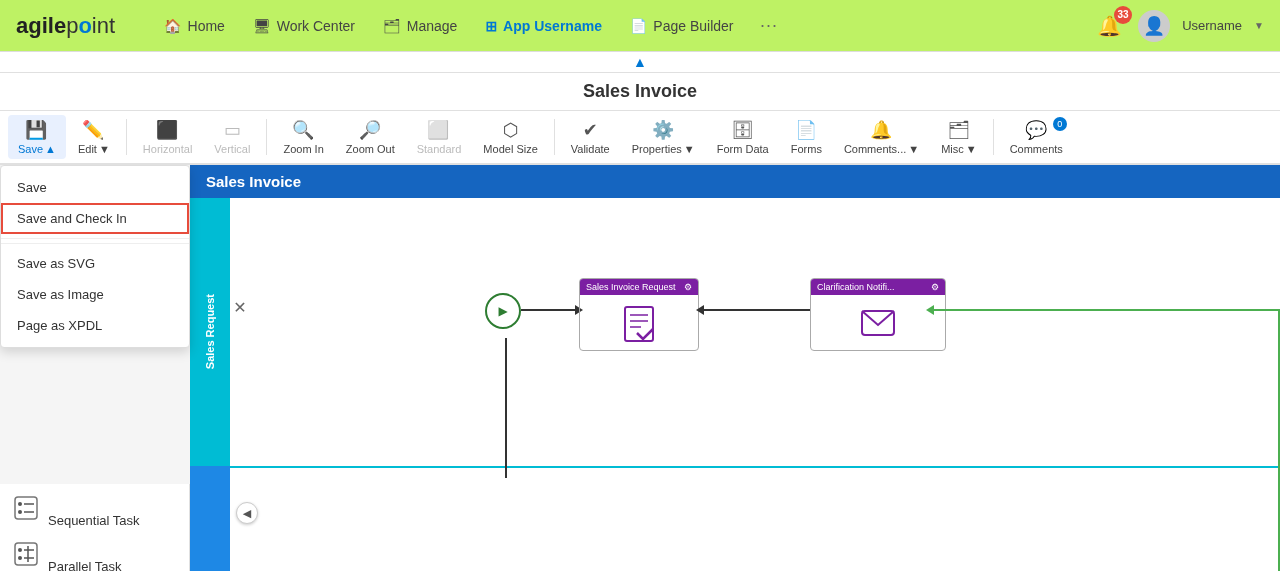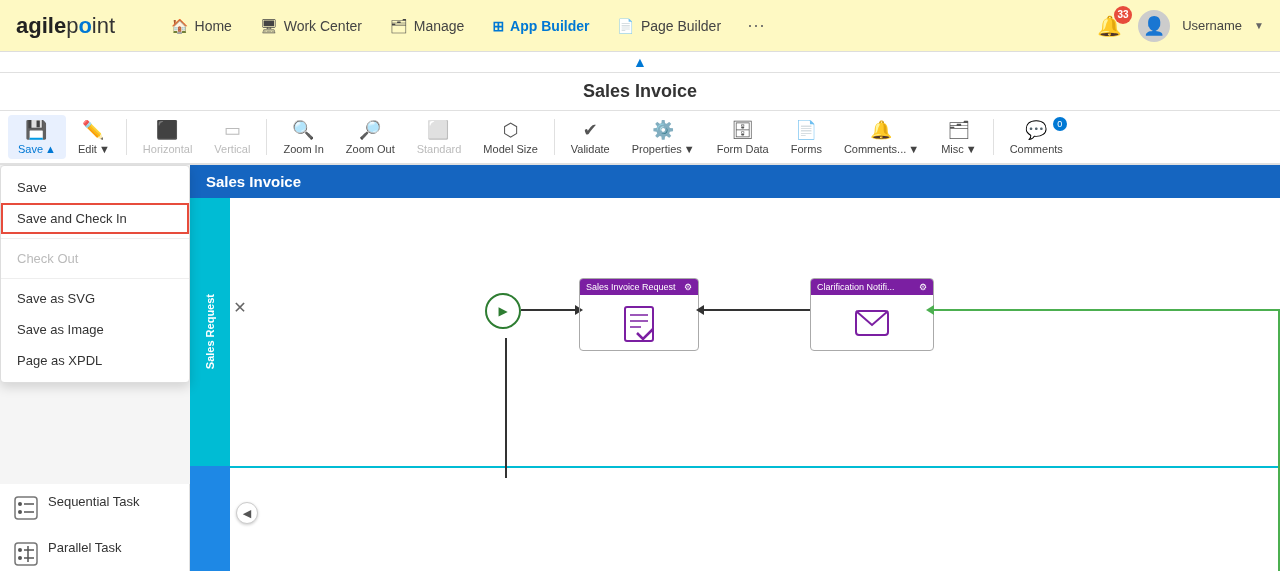--- a/index.html
+++ b/index.html
@@ -1,21 +1,21 @@
 <!DOCTYPE html>
 <html><head>
   <meta charset="utf-8">
   <style>
     * { box-sizing: border-box; margin: 0; padding: 0; }
     body { font-family: 'Segoe UI', Arial, sans-serif; font-size: 13px; background: #f5f5f5; overflow: hidden; width: 1280px; height: 571px; }
 
     
     .top-nav {
-      display: flex; align-items: center; background: #fef9c3;
-      border-bottom: 1px solid #ddd; height: 52px; padding: 0 16px; gap: 20px;
+      display: flex; align-items: center; background: #bef264;
+      border-bottom: 1px solid #ddd; height: 52px; padding: 0 16px; gap: 13px;
       position: relative; z-index: 100;
     }
     .logo { display: flex; align-items: center; margin-right: 24px; }
     .nav-items { display: flex; align-items: center; gap: 4px; flex: 1; }
     .nav-item {
       display: flex; align-items: center; gap: 6px; padding: 6px 12px;
       color: #444; cursor: pointer; border-radius: 4px; font-size: 14px;
       text-decoration: none;
     }
     .nav-item.active { color: #0078d4; font-weight: 600; }
@@ -96,21 +96,21 @@
     
     .canvas-area {
       flex: 1; background: #f5f5f5; position: relative; overflow: hidden;
       margin-left: 0;
     }
     .canvas-header {
       background: #1565c0; color: #fff; padding: 8px 16px;
       font-size: 15px; font-weight: 600;
     }
     .sidebar-item {
-      display: flex; align-items: flex-start; gap: 8px;
+      display: flex; align-items: flex-end; gap: 8px;
       padding: 6px 12px; cursor: pointer; color: #333; font-size: 13px;
     }
 
     
     .close-x {
       position: absolute; right: 8px; top: 8px;
       width: 24px; height: 24px; cursor: pointer;
       display: flex; align-items: center; justify-content: center;
       color: #666; font-size: 16px; z-index: 10;
     }
@@ -132,21 +132,21 @@
     <a class="nav-item">
       <span>🖥</span>
       <span>Work Center</span>
     </a>
     <a class="nav-item">
       <span>🗂</span>
       <span>Manage</span>
     </a>
     <a class="nav-item active">
       <span style="color:#0078d4;">⊞</span>
-      <span>App Builder</span>
+      <span>App Username</span>
     </a>
     <a class="nav-item">
       <span>📄</span>
       <span>Page Builder</span>
     </a>
     <span class="nav-more">···</span>
   </div>
   <div class="nav-right">
     <div class="notif-btn">
       <span class="bell-icon">🔔</span>
@@ -250,21 +250,20 @@
     <span class="badge-0">0</span>
   </div>
 </div>
 
 <div class="main-content">
 
   <div class="dropdown-menu" style="top:0; left:0;">
     <div class="dd-item">Save</div>
     <div class="dd-item highlighted">Save and Check In</div>
     <div class="dd-divider"></div>
-    <div class="dd-item disabled">Check Out</div>
     <div class="dd-divider"></div>
     <div class="dd-item">Save as SVG</div>
     <div class="dd-item">Save as Image</div>
     <div class="dd-item">Page as XPDL</div>
   </div>
 
   <div class="close-x" style="top:130px; left:228px;">✕</div>
 
   <div style="position:absolute; bottom:0; left:0; width:190px; background:#fff; border-right:1px solid #e0e0e0; padding: 4px 0;">
     <div class="sidebar-item">
@@ -337,21 +336,21 @@
             <line x1="11" y1="24" x2="22" y2="24" stroke="#7b1fa2" stroke-width="1.5"></line>
             <polyline points="18,30 24,36 34,26" fill="none" stroke="#7b1fa2" stroke-width="2.5"></polyline>
           </svg>
         </div>
       </div>
 
       <div style="position:absolute; left:510px; top:111px; width:110px; height:2px; background:#333;">
         <div style="position:absolute; left:-4px; top:-4px; width:0; height:0; border-top:5px solid transparent; border-bottom:5px solid transparent; border-right:8px solid #333;"></div>
       </div>
 
-      <div style="position:absolute; left:620px; top:80px; width:124px; border:1px solid #aaa; border-radius:4px;">
+      <div style="position:absolute; left:620px; top:80px; width:136px; border:1px solid #aaa; border-radius:4px;">
         <div style="background:#7b1fa2; color:#fff; font-size:9px; padding:3px 6px; border-radius:3px 3px 0 0; display:flex; align-items:center; justify-content:space-between;">
           <span>Clarification Notifi...</span>
           <span style="cursor:pointer;">⚙</span>
         </div>
         <div style="display:flex; align-items:center; justify-content:center; height:55px; color:#7b1fa2;">
           <svg width="40" height="40" viewBox="0 0 40 40">
             <rect x="4" y="8" width="32" height="24" rx="3" fill="none" stroke="#7b1fa2" stroke-width="2"></rect>
             <polyline points="4,8 20,22 36,8" fill="none" stroke="#7b1fa2" stroke-width="2"></polyline>
           </svg>
         </div>

